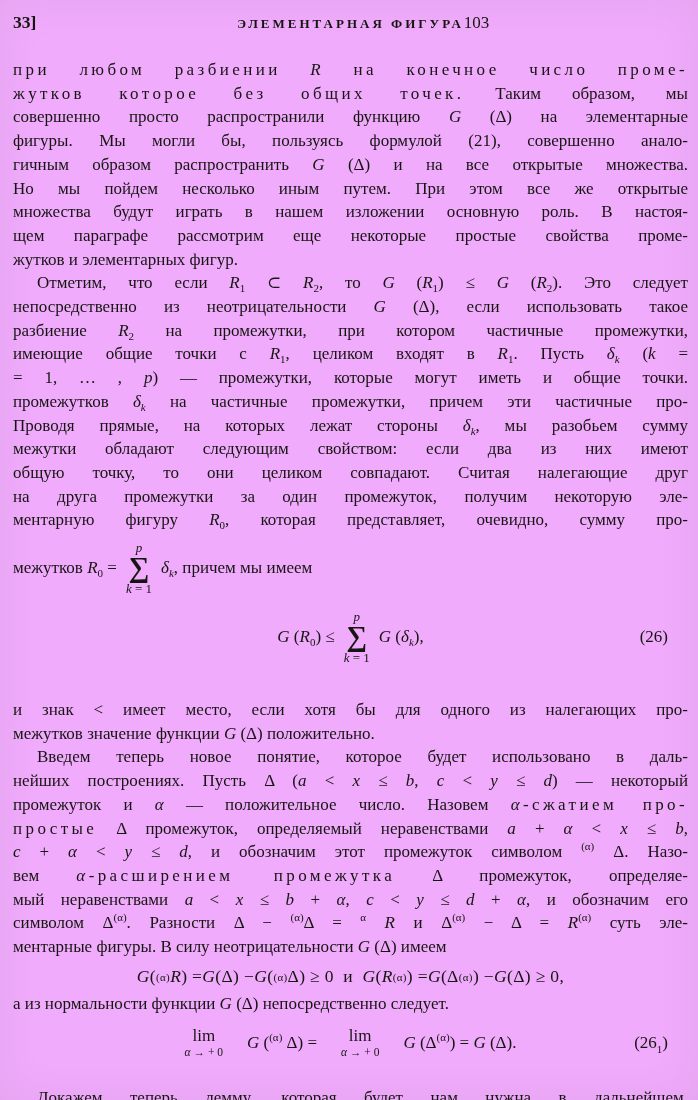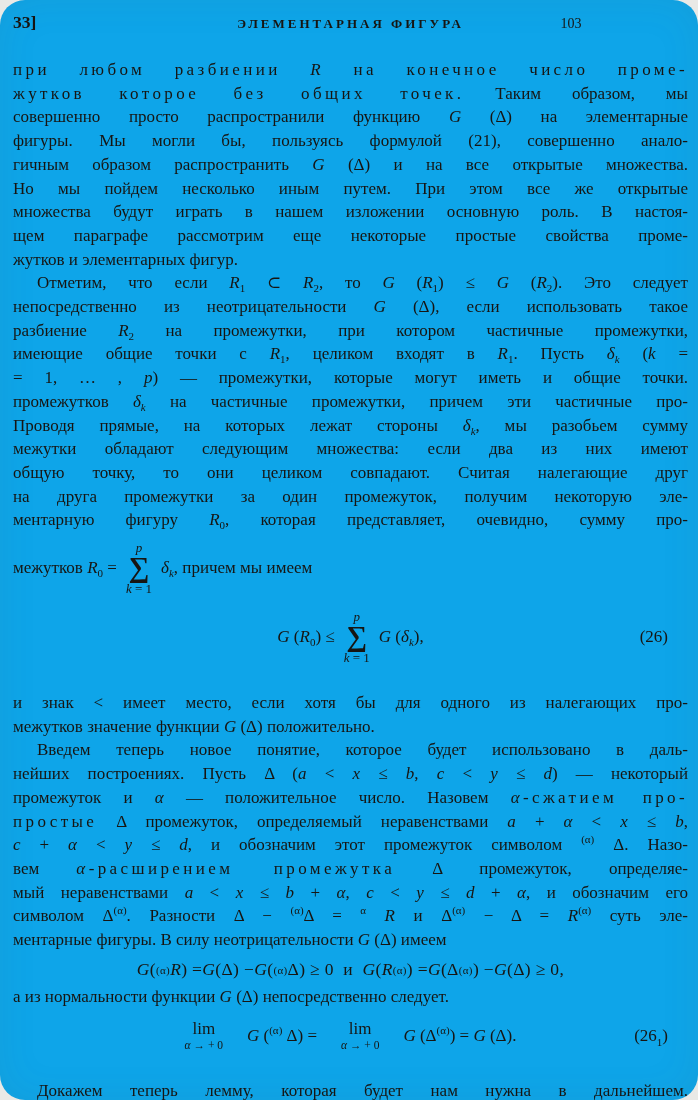--- a/index.html
+++ b/index.html
@@ -3,49 +3,48 @@
 <meta charset="utf-8">
 <style>
   html,body{margin:0;padding:0;}
   body{
     width:698px;height:1100px;overflow:hidden;
     background:#e9e9e6;
     font-family:"Liberation Serif","DejaVu Serif",serif;
   }
   .page{
     width:698px;height:1100px;box-sizing:border-box;
-    background:#0ea5e9;color:#171512;
+    background:#f0abfc;color:#171512;
     padding:0 10px 0 13px;
     box-shadow:inset 0 0 40px rgba(90,85,70,.08);
-    border-radius:25px;
   }
   
   .runhead{
     display:grid;grid-template-columns:1fr auto 1fr;align-items:baseline;
     padding-top:12px;height:22px;
   }
   .h-sec{font-weight:bold;font-size:17.5px;}
   .h-title{font-size:13px;font-weight:bold;letter-spacing:3px;text-align:center;white-space:nowrap;}
-  .h-page{font-size:14px;text-align:center;padding-right:10px;}
+  .h-page{font-size:17px;text-align:left;padding-right:10px;}
 
   
   .text{font-size:17px;line-height:23.7px;}
   .tline{
     text-align:justify;text-align-last:justify;
     overflow:hidden;white-space:normal;
   }
   .tline.end{text-align-last:left;}
   .tline.ind{text-indent:24px;}
   .tline.sp,.sp{letter-spacing:0.2em;}
   i{font-style:italic;}
   sub{font-size:11px;line-height:0;}
   sup{font-size:11px;line-height:0;}
 
   .p1{margin-top:24px;}
-  .p3{margin-top:21px;}
+  .p3{margin-top:28px;}
   .p5{margin-top:20px;}
 
   
   .f-inline{height:72px;display:flex;align-items:center;gap:6px;}
   .f-26{height:66px;display:flex;align-items:center;justify-content:center;gap:6px;position:relative;}
   .f-alpha{height:30px;display:flex;align-items:center;justify-content:center;margin-top:3px;font-size:17.5px;letter-spacing:.02em;}
   .f-261{height:46px;display:flex;align-items:center;justify-content:center;gap:24px;position:relative;margin-top:4px;}
   .tag{position:absolute;right:20px;top:50%;transform:translateY(-50%);font-size:17px;}
 
   .bigsum{display:inline-flex;flex-direction:column;align-items:center;line-height:1;margin:0 3px;}
@@ -83,21 +82,21 @@
       </div>
 
     <div class="para">
         <div class="tline ind">Отметим, что если <i>R</i><sub>1</sub> ⊂ <i>R</i><sub>2</sub>, то <i>G</i> (<i>R</i><sub>1</sub>) ≤ <i>G</i> (<i>R</i><sub>2</sub>). Это следует</div>
         <div class="tline">непосредственно из неотрицательности <i>G</i> (Δ), если использовать такое</div>
         <div class="tline">разбиение <i>R</i><sub>2</sub> на промежутки, при котором частичные промежутки,</div>
         <div class="tline">имеющие общие точки с <i>R</i><sub>1</sub>, целиком входят в <i>R</i><sub>1</sub>. Пусть <i>δ</i><sub><i>k</i></sub> (<i>k</i> =</div>
         <div class="tline">= 1, … , <i>p</i>) — промежутки, которые могут иметь и общие точки.</div>
         <div class="tline">промежутков <i>δ</i><sub><i>k</i></sub> на частичные промежутки, причем эти частичные про-</div>
         <div class="tline">Проводя прямые, на которых лежат стороны <i>δ</i><sub><i>k</i></sub>, мы разобьем сумму</div>
-        <div class="tline">межутки обладают следующим множества: если два из них имеют</div>
+        <div class="tline">межутки обладают следующим свойством: если два из них имеют</div>
         <div class="tline">общую точку, то они целиком совпадают. Считая налегающие друг</div>
         <div class="tline">на друга промежутки за один промежуток, получим некоторую эле-</div>
         <div class="tline">ментарную фигуру <i>R</i><sub>0</sub>, которая представляет, очевидно, сумму про-</div>
       </div>
 
     <div class="f-inline">
       <span>межутков <i>R</i><sub>0</sub> =</span>
       <span class="bigsum">
         <span class="sum-top"><i>p</i></span>
         <span class="sum-sym">∑</span>

